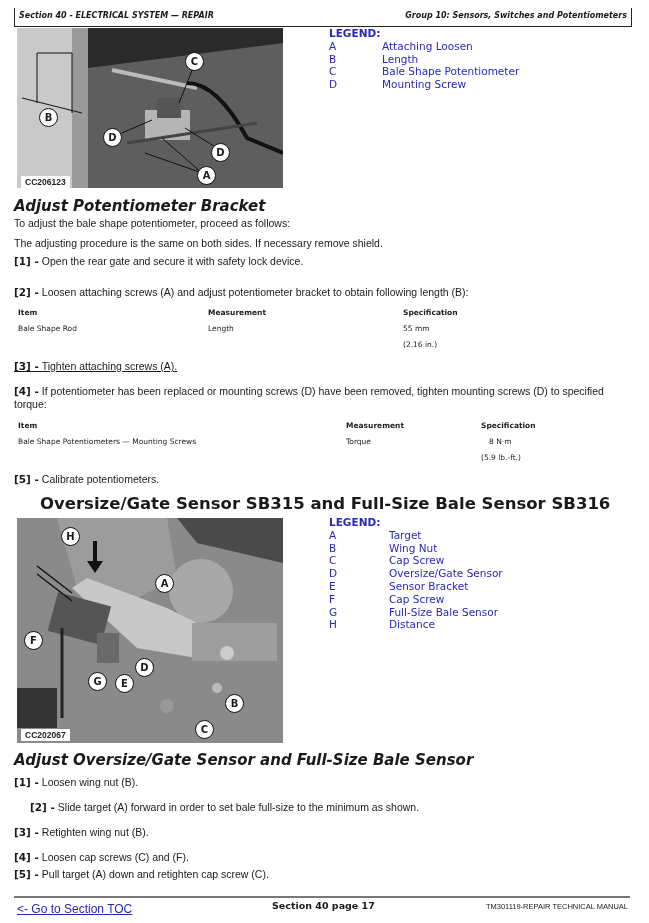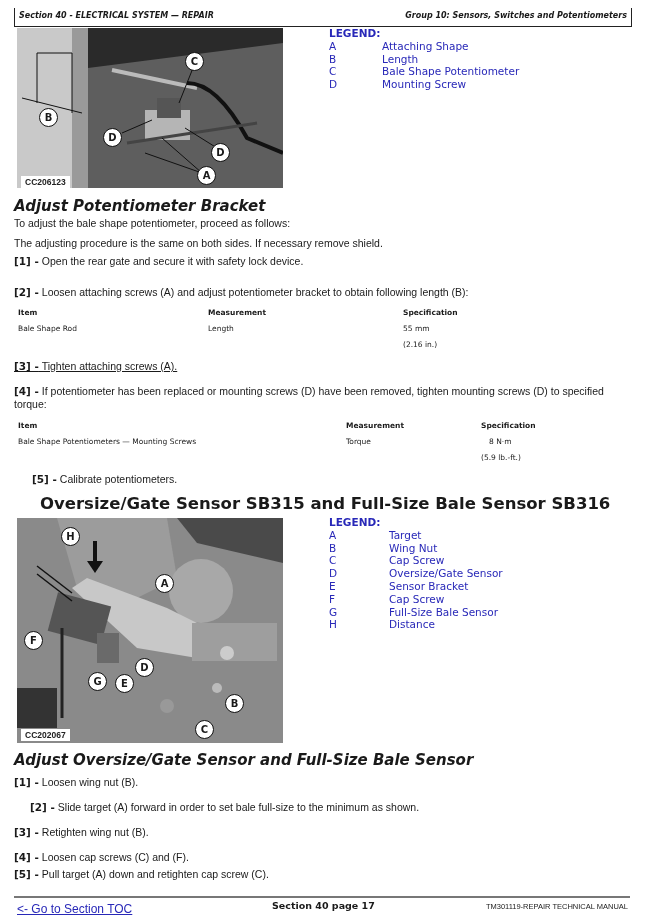--- a/index.html
+++ b/index.html
@@ -61,21 +61,21 @@
   <div class="callout" style="left:86px; top:100px;">D</div>
   <div class="callout" style="left:194px; top:115px;">D</div>
   <div class="callout" style="left:180px; top:138px;">A</div>
   <div class="code" style="left:4px; top:148px;">CC206123</div>
 </div>
 
 <div class="abs legend" style="left:329px; top:27px; width:260px;">
   <div class="legend-title">LEGEND:</div>
   <div class="legend-row">
       <span class="legend-key" style="width:53px">A</span>
-      <span>Attaching Shape</span>
+      <span>Attaching Loosen</span>
     </div>
   <div class="legend-row">
       <span class="legend-key" style="width:53px">B</span>
       <span>Length</span>
     </div>
   <div class="legend-row">
       <span class="legend-key" style="width:53px">C</span>
       <span>Bale Shape Potentiometer</span>
     </div>
   <div class="legend-row">
@@ -107,21 +107,21 @@
 <div class="abs tbl" style="left:18px; top:421px; width:600px; height:46px;">
   <span class="abs th" style="left:0; top:0;">Item</span>
   <span class="abs th" style="left:328px; top:0;">Measurement</span>
   <span class="abs th" style="left:463px; top:0;">Specification</span>
   <span class="abs" style="left:0; top:16px;">Bale Shape Potentiometers — Mounting Screws</span>
   <span class="abs" style="left:328px; top:16px;">Torque</span>
   <span class="abs" style="left:463px; top:16px;padding-left:8px;">8 N·m</span>
   <span class="abs" style="left:463px; top:32px;">(5.9 lb.-ft.)</span>
 </div>
 
-<div class="abs para step" style="left:32px; top:473px;"><b>[5] -</b><span> Calibrate potentiometers.</span></div>
+<div class="abs para step" style="left:14px; top:473px;"><b>[5] -</b><span> Calibrate potentiometers.</span></div>
 
 <div class="abs h2" style="left:40px; top:494px;">Oversize/Gate Sensor SB315 and Full-Size Bale Sensor SB316</div>
 
 <div class="abs photo" style="left:17px; top:518px; width:266px; height:225px;">
   <svg width="266" height="225" style="position:absolute;left:0;top:0">
     <rect x="0" y="0" width="266" height="225" fill="#8a8a8a"></rect>
     <polygon points="160,0 266,0 266,45 180,25" fill="#4a4a4a"></polygon>
     <polygon points="40,0 150,0 160,60 100,90 60,70" fill="#9c9c9c"></polygon>
     <circle cx="184" cy="73" r="32" fill="#a8a8a8"></circle>
     <polygon points="55,70 70,60 150,90 180,105 180,140 120,130" fill="#c8c8c8"></polygon>

